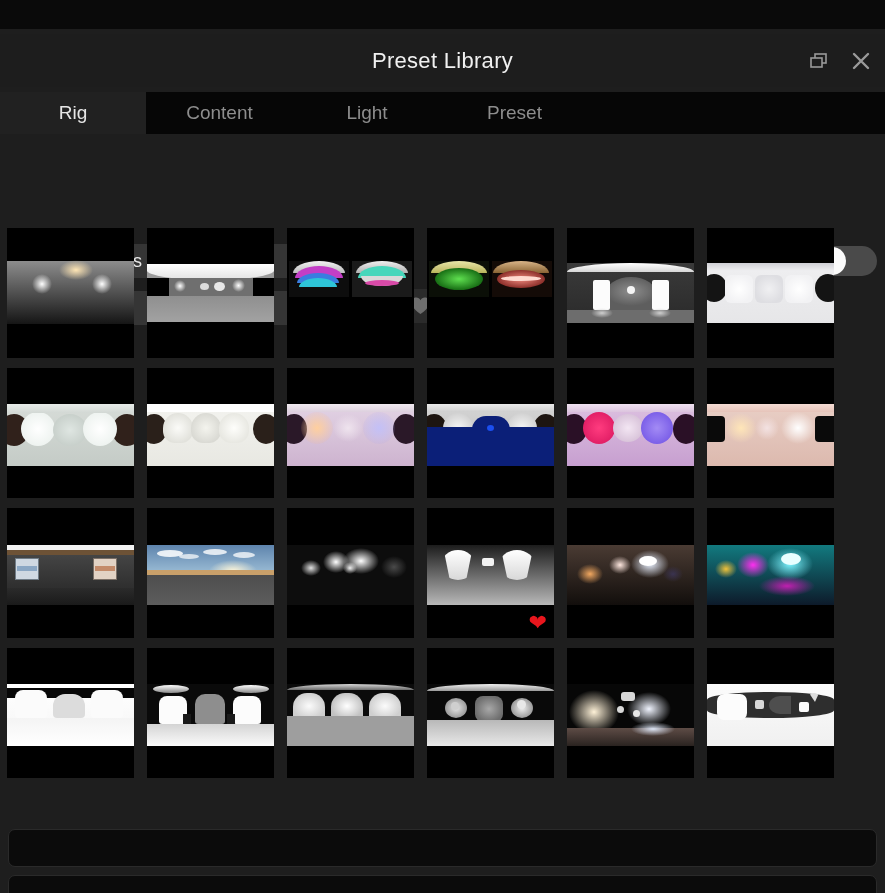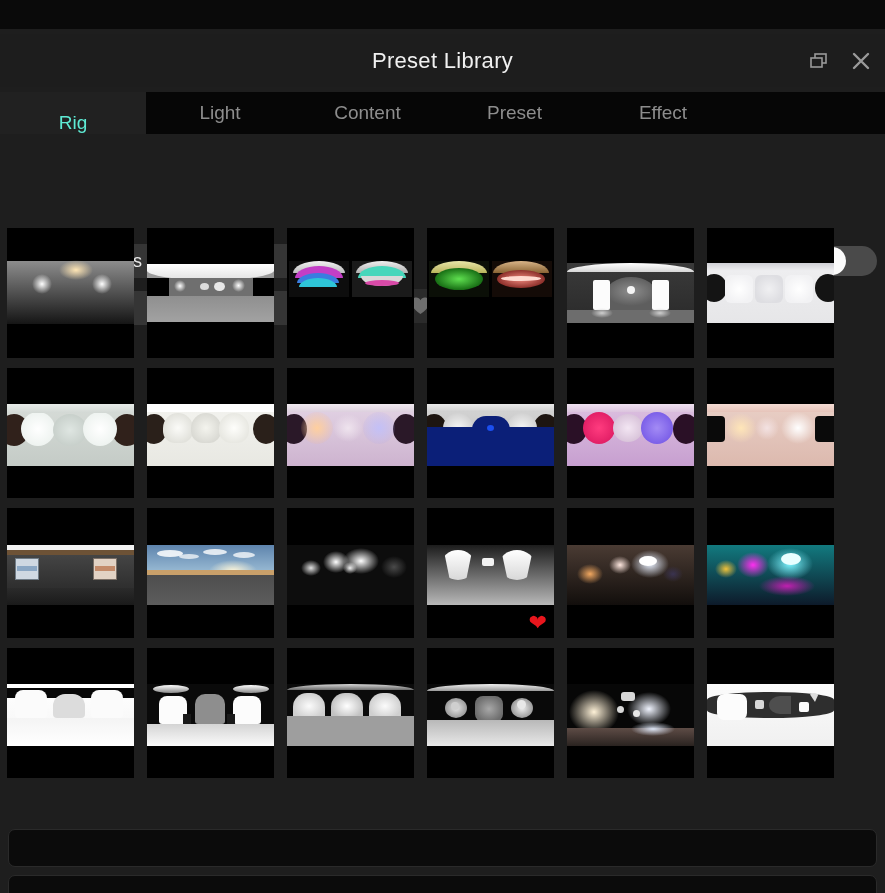--- a/index.html
+++ b/index.html
@@ -29,21 +29,21 @@
 
   
   .tabbar {
     position: absolute; left: 0; top: 63px; width: 885px; height: 42px;
     background: #060606; display: flex;
   }
   .tab {
     flex: 0 0 auto; display: flex; align-items: center; justify-content: center;
     font-size: 19px; color: #8d8d8d; cursor: pointer; height: 42px;
   }
-  .tab.active { background: #212121; color: #5eead4; align-items: flex-end; }
+  .tab.active { background: #212121; color: #e5e5e5; }
 
   
   .filters { position: absolute; left: 0; top: 105px; width: 885px; height: 88px; background: #1e1e1e; }
   .f-label {
     position: absolute; color: #e8e8e8; font-size: 18px; text-align: right; width: 80px;
   }
   .dropdown {
     position: absolute; height: 34px; background: #353535; border-radius: 2px;
     display: flex; align-items: center; cursor: pointer;
   }
@@ -115,31 +115,28 @@
           <path d="M3 3 L17 17 M17 3 L3 17" stroke="#9a9a9a" stroke-width="2.4" stroke-linecap="round"></path>
         </svg>
       </div>
     </div>
   </div>
 
   <div class="tabbar">
     <div class="tab active" style="width:146px">
         <span>Rig</span>
       </div>
+    <div class="tab" style="width:147px">
+        <span>Content</span>
+      </div>
     <div class="tab" style="width:148px">
         <span>Light</span>
       </div>
     <div class="tab" style="width:147px">
-        <span>Content</span>
-      </div>
-    <div class="tab" style="width:147px">
         <span>Preset</span>
-      </div>
-    <div class="tab" style="width:150px">
-        <span>Effect</span>
       </div>
   </div>
 
   <div class="filters">
     <div class="f-label" style="left:2px; top:117px;">Type</div>
     <div class="dropdown" style="left:97px; top:110px; width:301px;">
       <span class="dd-value">Rigs</span>
       <span class="dd-arrow"></span>
     </div>
 

